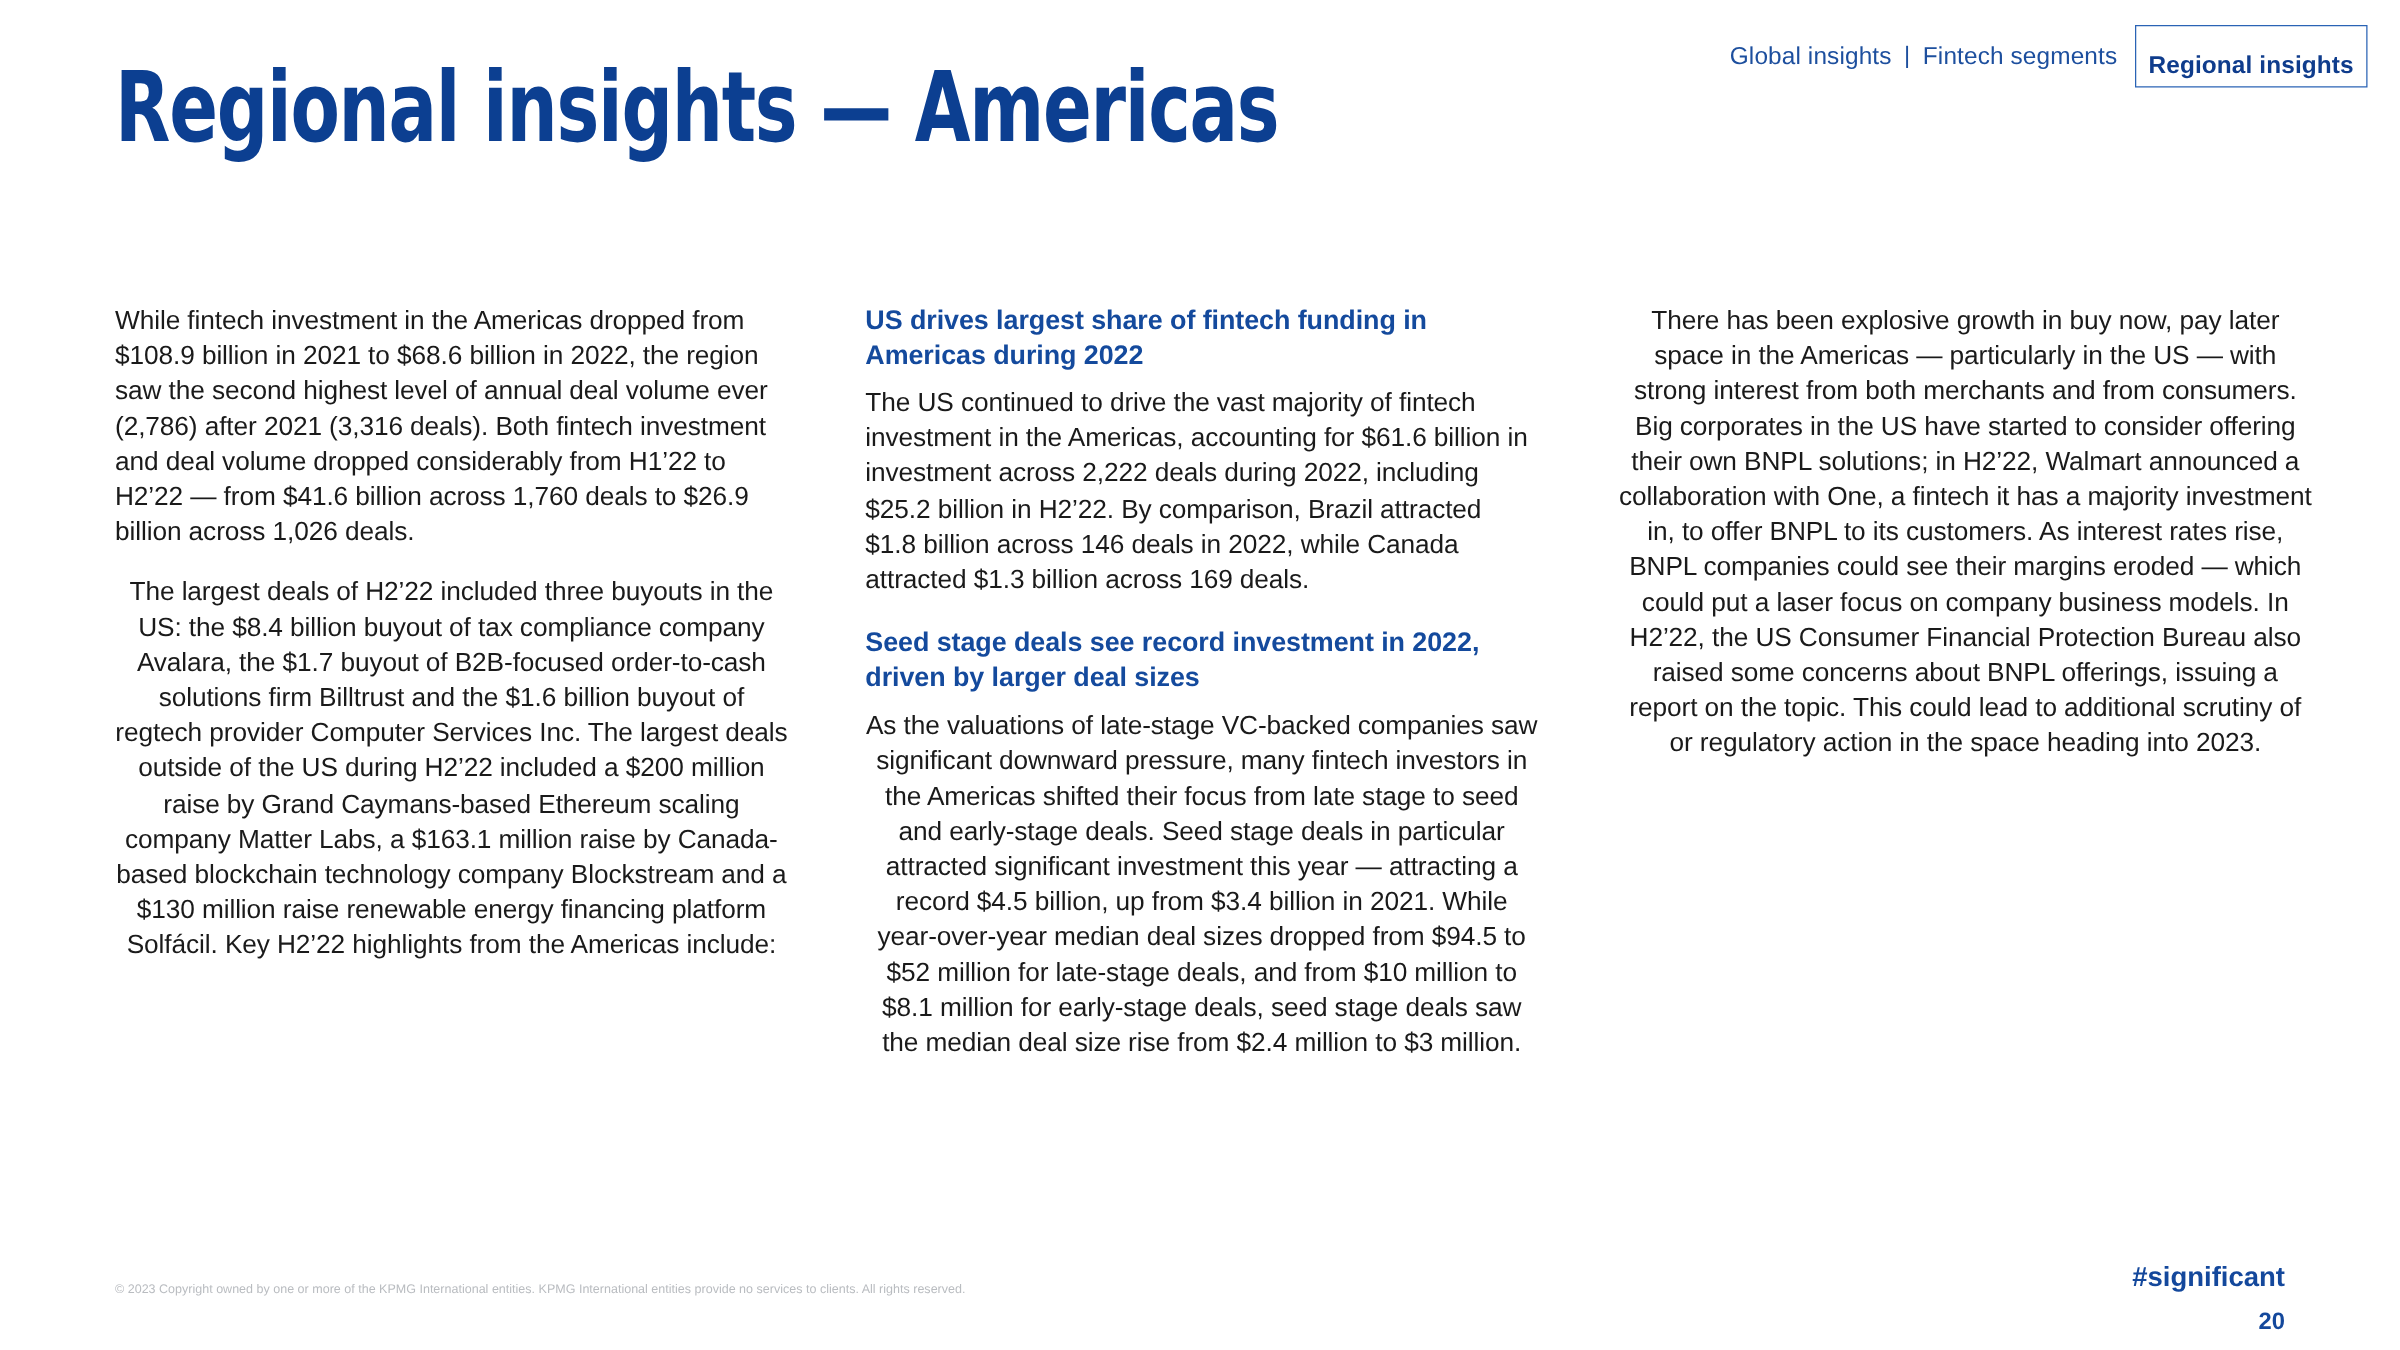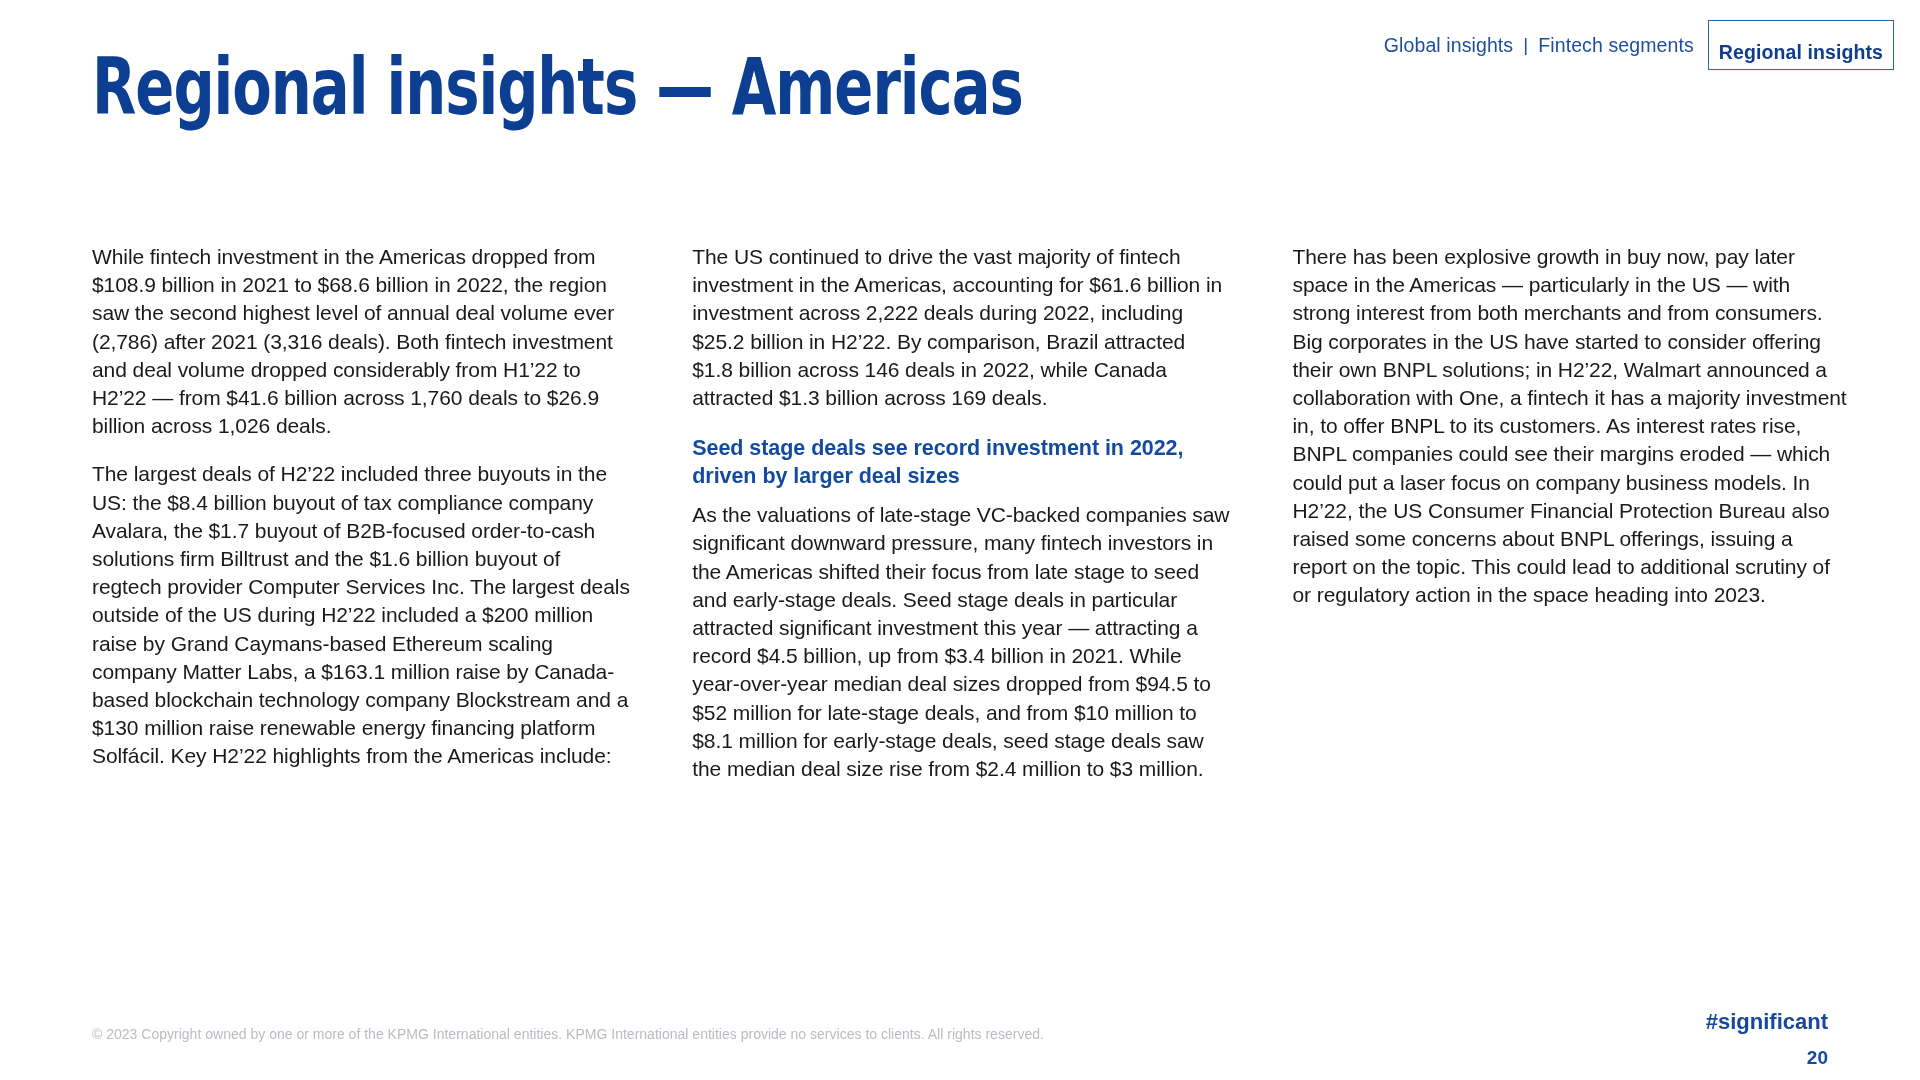--- a/index.html
+++ b/index.html
@@ -97,28 +97,28 @@
   }
   .col h3.spaced { margin-top: 23px; }
 
   .col p {
     font-size: 21px;
     line-height: 28.2px;
     color: #1a1a1a;
     margin-bottom: 20px;
     letter-spacing: -0.08px;
   }
-  .col p:last-child { margin-bottom: 0; }
+  .col p:last-child { margin-bottom: 0; text-align: center; }
 
   
   .copyright {
     position: absolute;
     left: 92px;
     top: 1026px;
-    font-size: 14px;
+    font-size: 10px;
     color: #b9bcc0;
     letter-spacing: 0.01px;
     white-space: nowrap;
   }
   .hashtag {
     position: absolute;
     right: 92px;
     top: 1009px;
     font-size: 22px;
     font-weight: bold;
@@ -151,20 +151,21 @@
 
 
   <div class="columns">
 
     <div class="col col1">
       <p>While fintech investment in the Americas dropped from $108.9 billion in 2021 to $68.6 billion in 2022, the region saw the second highest level of annual deal volume ever (2,786) after 2021 (3,316 deals). Both fintech investment and deal volume dropped considerably from H1’22 to H2’22 — from $41.6 billion across 1,760 deals to $26.9 billion across 1,026 deals.</p>
       <p>The largest deals of H2’22 included three buyouts in the US: the $8.4 billion buyout of tax compliance company Avalara, the $1.7 buyout of B2B-focused order-to-cash solutions firm Billtrust and the $1.6 billion buyout of regtech provider Computer Services Inc. The largest deals outside of the US during H2’22 included a $200 million raise by Grand Caymans-based Ethereum scaling company Matter Labs, a $163.1 million raise by Canada-based blockchain technology company Blockstream and a $130 million raise renewable energy financing platform Solfácil. Key H2’22 highlights from the Americas include:</p>
     </div>
 
     <div class="col col2">
+      <h3>US drives largest share of fintech funding in Americas during 2022</h3>
       <p>The US continued to drive the vast majority of fintech investment in the Americas, accounting for $61.6 billion in investment across 2,222 deals during 2022, including $25.2 billion in H2’22. By comparison, Brazil attracted $1.8 billion across 146 deals in 2022, while Canada attracted $1.3 billion across 169 deals.</p>
       <h3 class="spaced">Seed stage deals see record investment in 2022, driven by larger deal sizes</h3>
       <p>As the valuations of late-stage VC-backed companies saw significant downward pressure, many fintech investors in the Americas shifted their focus from late stage to seed and early-stage deals. Seed stage deals in particular attracted significant investment this year — attracting a record $4.5 billion, up from $3.4 billion in 2021. While year-over-year median deal sizes dropped from $94.5 to $52 million for late-stage deals, and from $10 million to $8.1 million for early-stage deals, seed stage deals saw the median deal size rise from $2.4 million to $3 million.</p>
     </div>
 
     <div class="col col3">
       <p>There has been explosive growth in buy now, pay later space in the Americas — particularly in the US — with strong interest from both merchants and from consumers. Big corporates in the US have started to consider offering their own BNPL solutions; in H2’22, Walmart announced a collaboration with One, a fintech it has a majority investment in, to offer BNPL to its customers. As interest rates rise, BNPL companies could see their margins eroded — which could put a laser focus on company business models. In H2’22, the US Consumer Financial Protection Bureau also raised some concerns about BNPL offerings, issuing a report on the topic. This could lead to additional scrutiny of or regulatory action in the space heading into 2023.</p>
     </div>
 
   </div>

